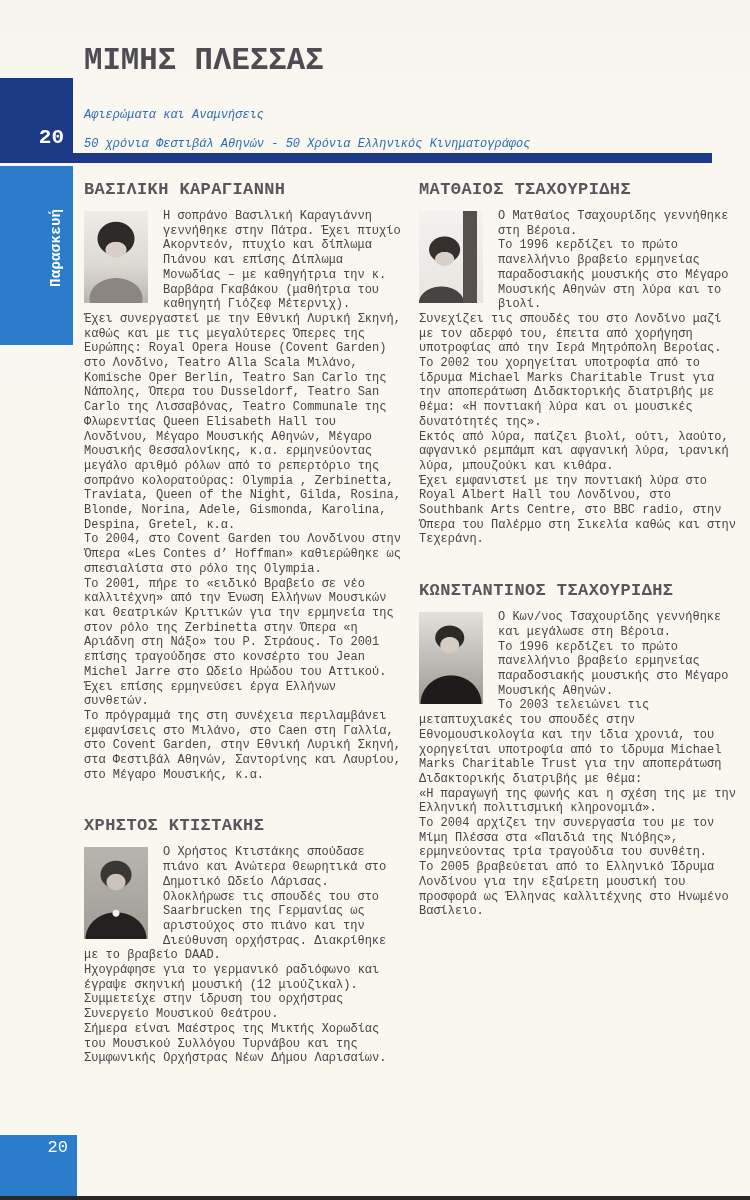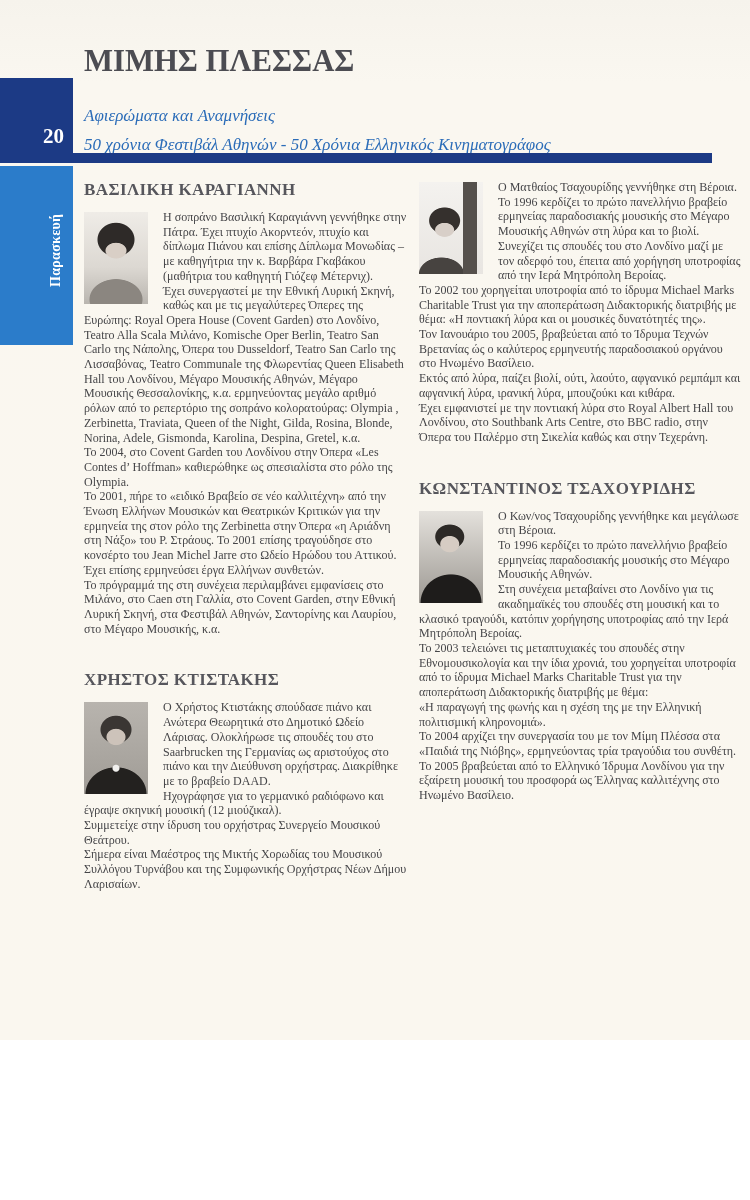--- a/index.html
+++ b/index.html
@@ -1,34 +1,34 @@
 <!DOCTYPE html>
 <html><head>
 <meta charset="utf-8">
 <style>
   html,body { margin:0; padding:0; }
   .page {
     position: relative;
     width: 750px;
-    height: 1040px;
+    height: 1200px;
     background: linear-gradient(180deg, #f6f3ec 0%, #faf7f0 8%, #faf7ef 100%);
-    font-family: Liberation Serif, serif;
+    font-family: Liberation Mono, monospace;
     overflow: hidden;
   }
 
   
   .page-title {
     position: absolute; left: 84px; top: 42px;
     font-size: 32px; font-weight: bold; letter-spacing: 0px;
     color: #4c4c52;
     transform: scaleX(0.96); transform-origin: left;
   }
   .subtitle {
     position: absolute; left: 84px; top: 101px;
-    font-size: 17px; font-style: italic; color: #2b6cb8;
+    font-size: 12px; font-style: italic; color: #2b6cb8;
     line-height: 29px;
   }
 
   
   .navy-block {
     position: absolute; left: 0; top: 78px; width: 73px; height: 75px;
     background: #1c3a85;
   }
   .navy-block .pgnum {
     position: absolute; right: 9px; bottom: 4px;
@@ -155,39 +155,38 @@
         <p>Συμμετείχε στην ίδρυση του ορχήστρας Συνεργείο Μουσικού Θεάτρου.</p>
         <p>Σήμερα είναι Μαέστρος της Μικτής Χορωδίας του Μουσικού Συλλόγου Τυρνάβου και της Συμφωνικής Ορχήστρας Νέων Δήμου Λαρισαίων.</p>
       </div>
     </section>
 
   </div>
 
   <div class="col col-right">
 
     <section class="bio">
+      <h3>ΜΑΤΘΑΙΟΣ ΤΣΑΧΟΥΡΙΔΗΣ</h3>
       <div class="bio-body">
         <div class="photo photo-matthaios"></div>
         <p>Ο Ματθαίος Τσαχουρίδης γεννήθηκε στη Βέροια.</p>
         <p>Το 1996 κερδίζει το πρώτο πανελλήνιο βραβείο ερμηνείας παραδοσιακής μουσικής στο Μέγαρο Μουσικής Αθηνών στη λύρα και το βιολί.</p>
         <p>Συνεχίζει τις σπουδές του στο Λονδίνο μαζί με τον αδερφό του, έπειτα από χορήγηση υποτροφίας από την Ιερά Μητρόπολη Βεροίας.</p>
         <p>Το 2002 του χορηγείται υποτροφία από το ίδρυμα Michael Marks Charitable Trust για την αποπεράτωση Διδακτορικής διατριβής με θέμα: «Η ποντιακή λύρα και οι μουσικές δυνατότητές της».</p>
-        <p>Τον Ιανουάριο του 2005, βραβεύεται από το Ίδρυμα Τεχνών Βρετανίας ώς ο καλύτερος ερμηνευτής παραδοσιακού οργάνου στο Ηνωμένο Βασίλειο.</p>
         <p>Εκτός από λύρα, παίζει βιολί, ούτι, λαούτο, αφγανικό ρεμπάμπ και αφγανική λύρα, ιρανική λύρα, μπουζούκι και κιθάρα.</p>
         <p>Έχει εμφανιστεί με την ποντιακή λύρα στο Royal Albert Hall του Λονδίνου, στο Southbank Arts Centre, στο BBC radio, στην Όπερα του Παλέρμο στη Σικελία καθώς και στην Τεχεράνη.</p>
       </div>
     </section>
 
     <section class="bio">
       <h3>ΚΩΝΣΤΑΝΤΙΝΟΣ ΤΣΑΧΟΥΡΙΔΗΣ</h3>
       <div class="bio-body">
         <div class="photo photo-konstantinos"></div>
         <p>Ο Κων/νος Τσαχουρίδης γεννήθηκε και μεγάλωσε στη Βέροια.</p>
         <p>Το 1996 κερδίζει το πρώτο πανελλήνιο βραβείο ερμηνείας παραδοσιακής μουσικής στο Μέγαρο Μουσικής Αθηνών.</p>
-        <p>Στη συνέχεια μεταβαίνει στο Λονδίνο για τις ακαδημαϊκές του σπουδές στη μουσική και το κλασικό τραγούδι, κατόπιν χορήγησης υποτροφίας από την Ιερά Μητρόπολη Βεροίας.</p>
         <p>Το 2003 τελειώνει τις μεταπτυχιακές του σπουδές στην Εθνομουσικολογία και την ίδια χρονιά, του χορηγείται υποτροφία από το ίδρυμα Michael Marks Charitable Trust για την αποπεράτωση Διδακτορικής διατριβής με θέμα:</p>
         <p>«Η παραγωγή της φωνής και η σχέση της με την Ελληνική πολιτισμική κληρονομιά».</p>
         <p>Το 2004 αρχίζει την συνεργασία του με τον Μίμη Πλέσσα στα «Παιδιά της Νιόβης», ερμηνεύοντας τρία τραγούδια του συνθέτη.</p>
         <p>Το 2005 βραβεύεται από το Ελληνικό Ίδρυμα Λονδίνου για την εξαίρετη μουσική του προσφορά ως Έλληνας καλλιτέχνης στο Ηνωμένο Βασίλειο.</p>
       </div>
     </section>
 
   </div>
 
   <div class="bottom-block">

